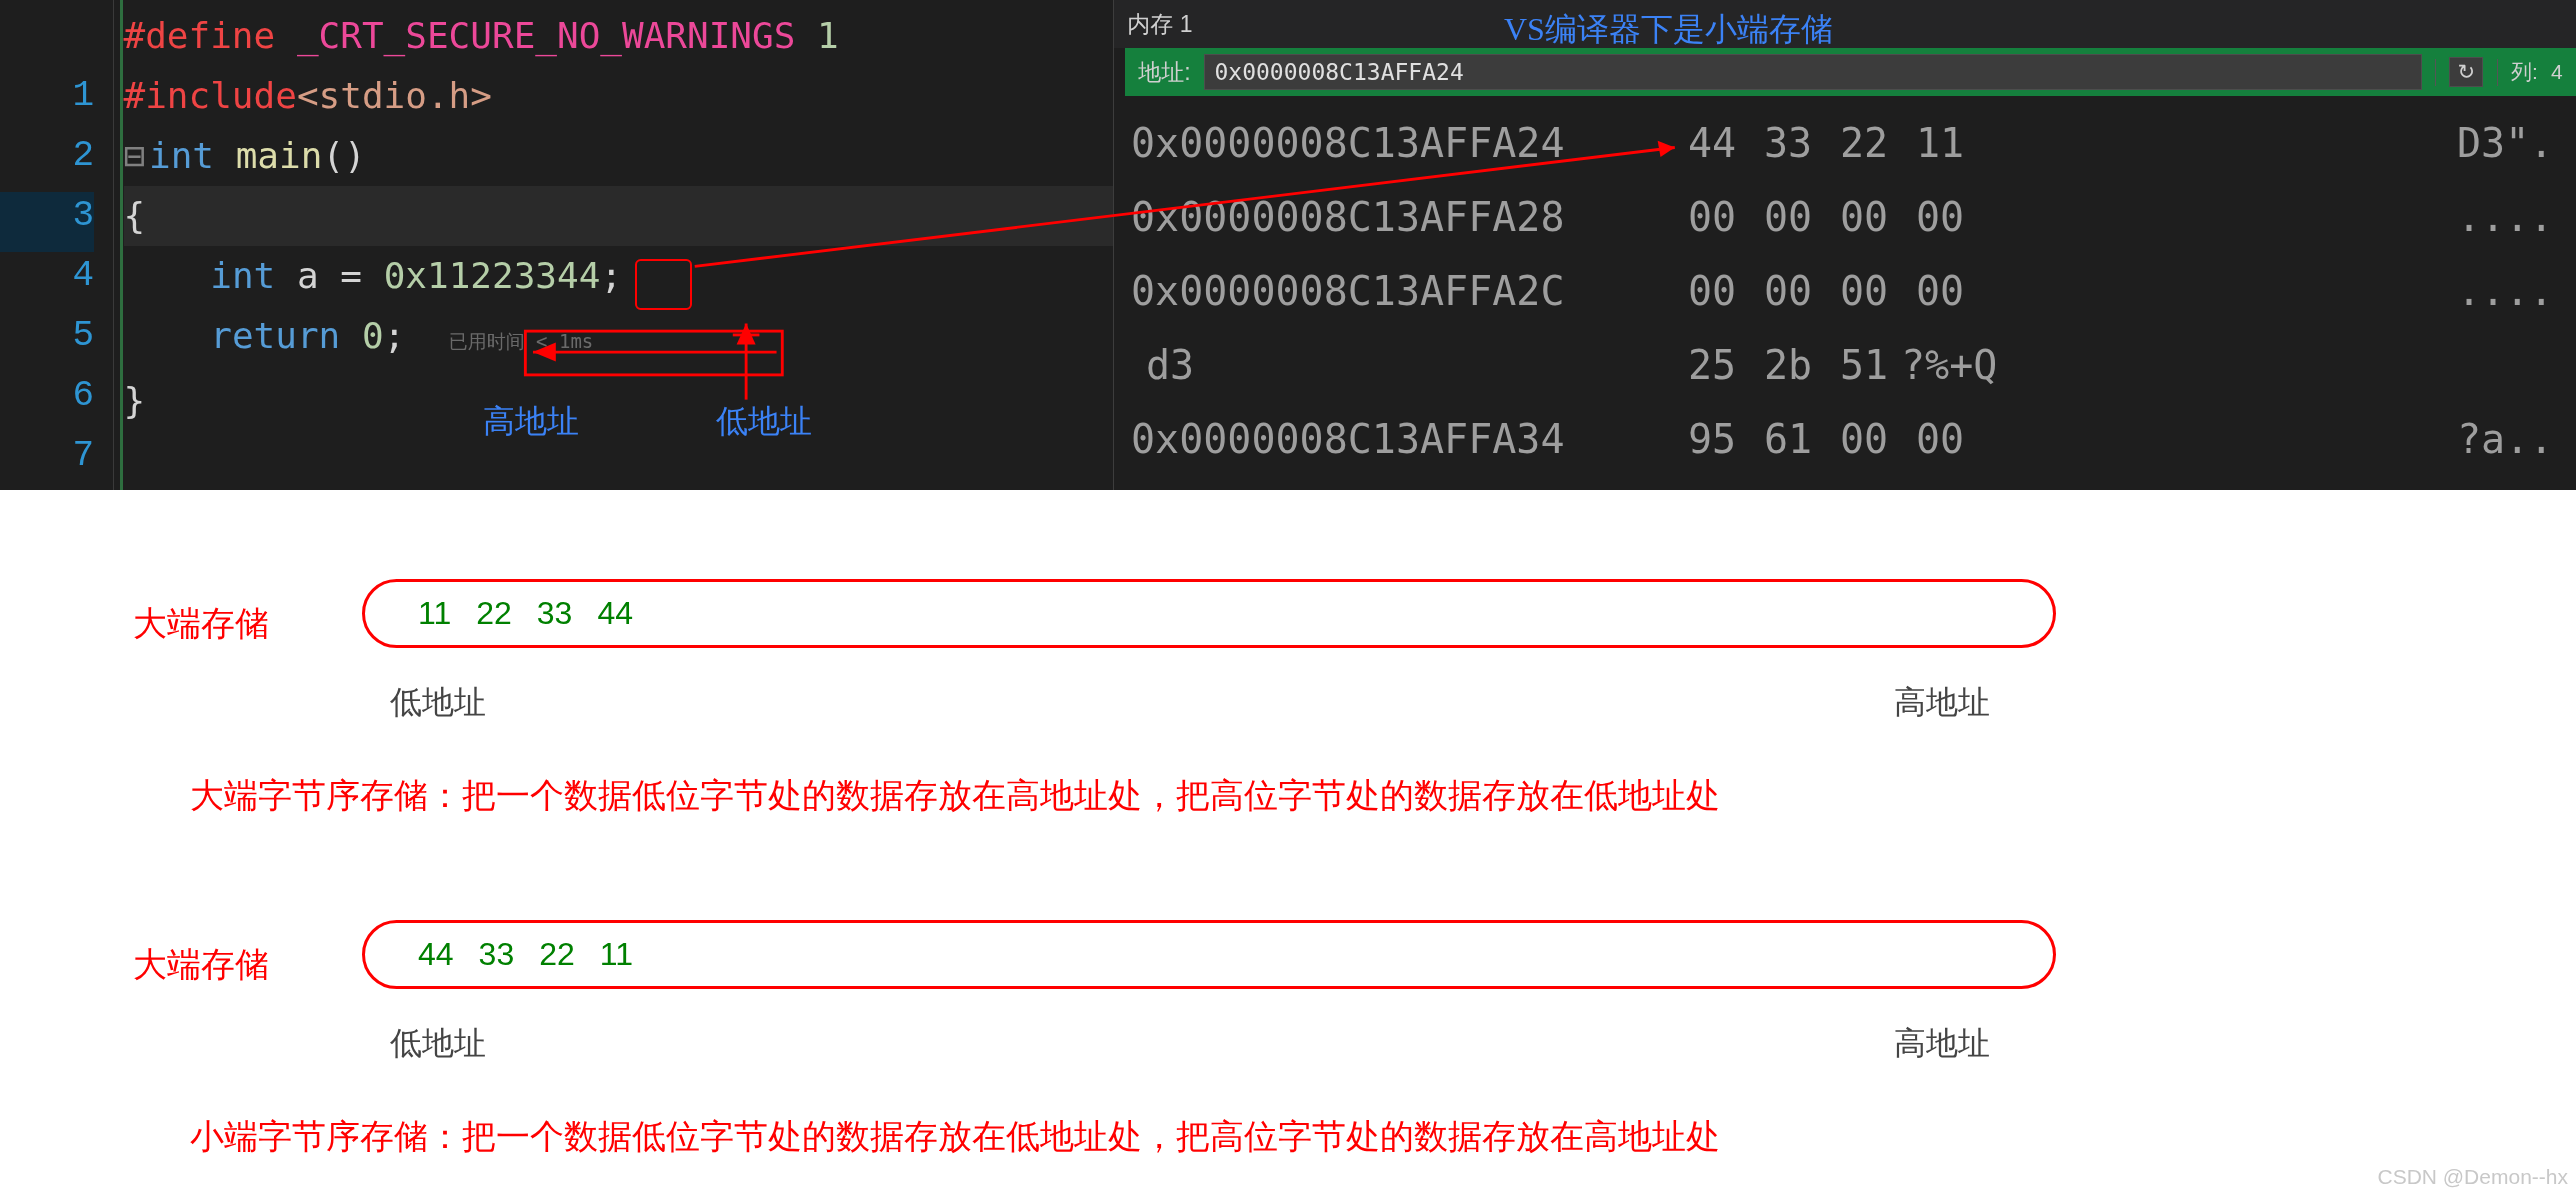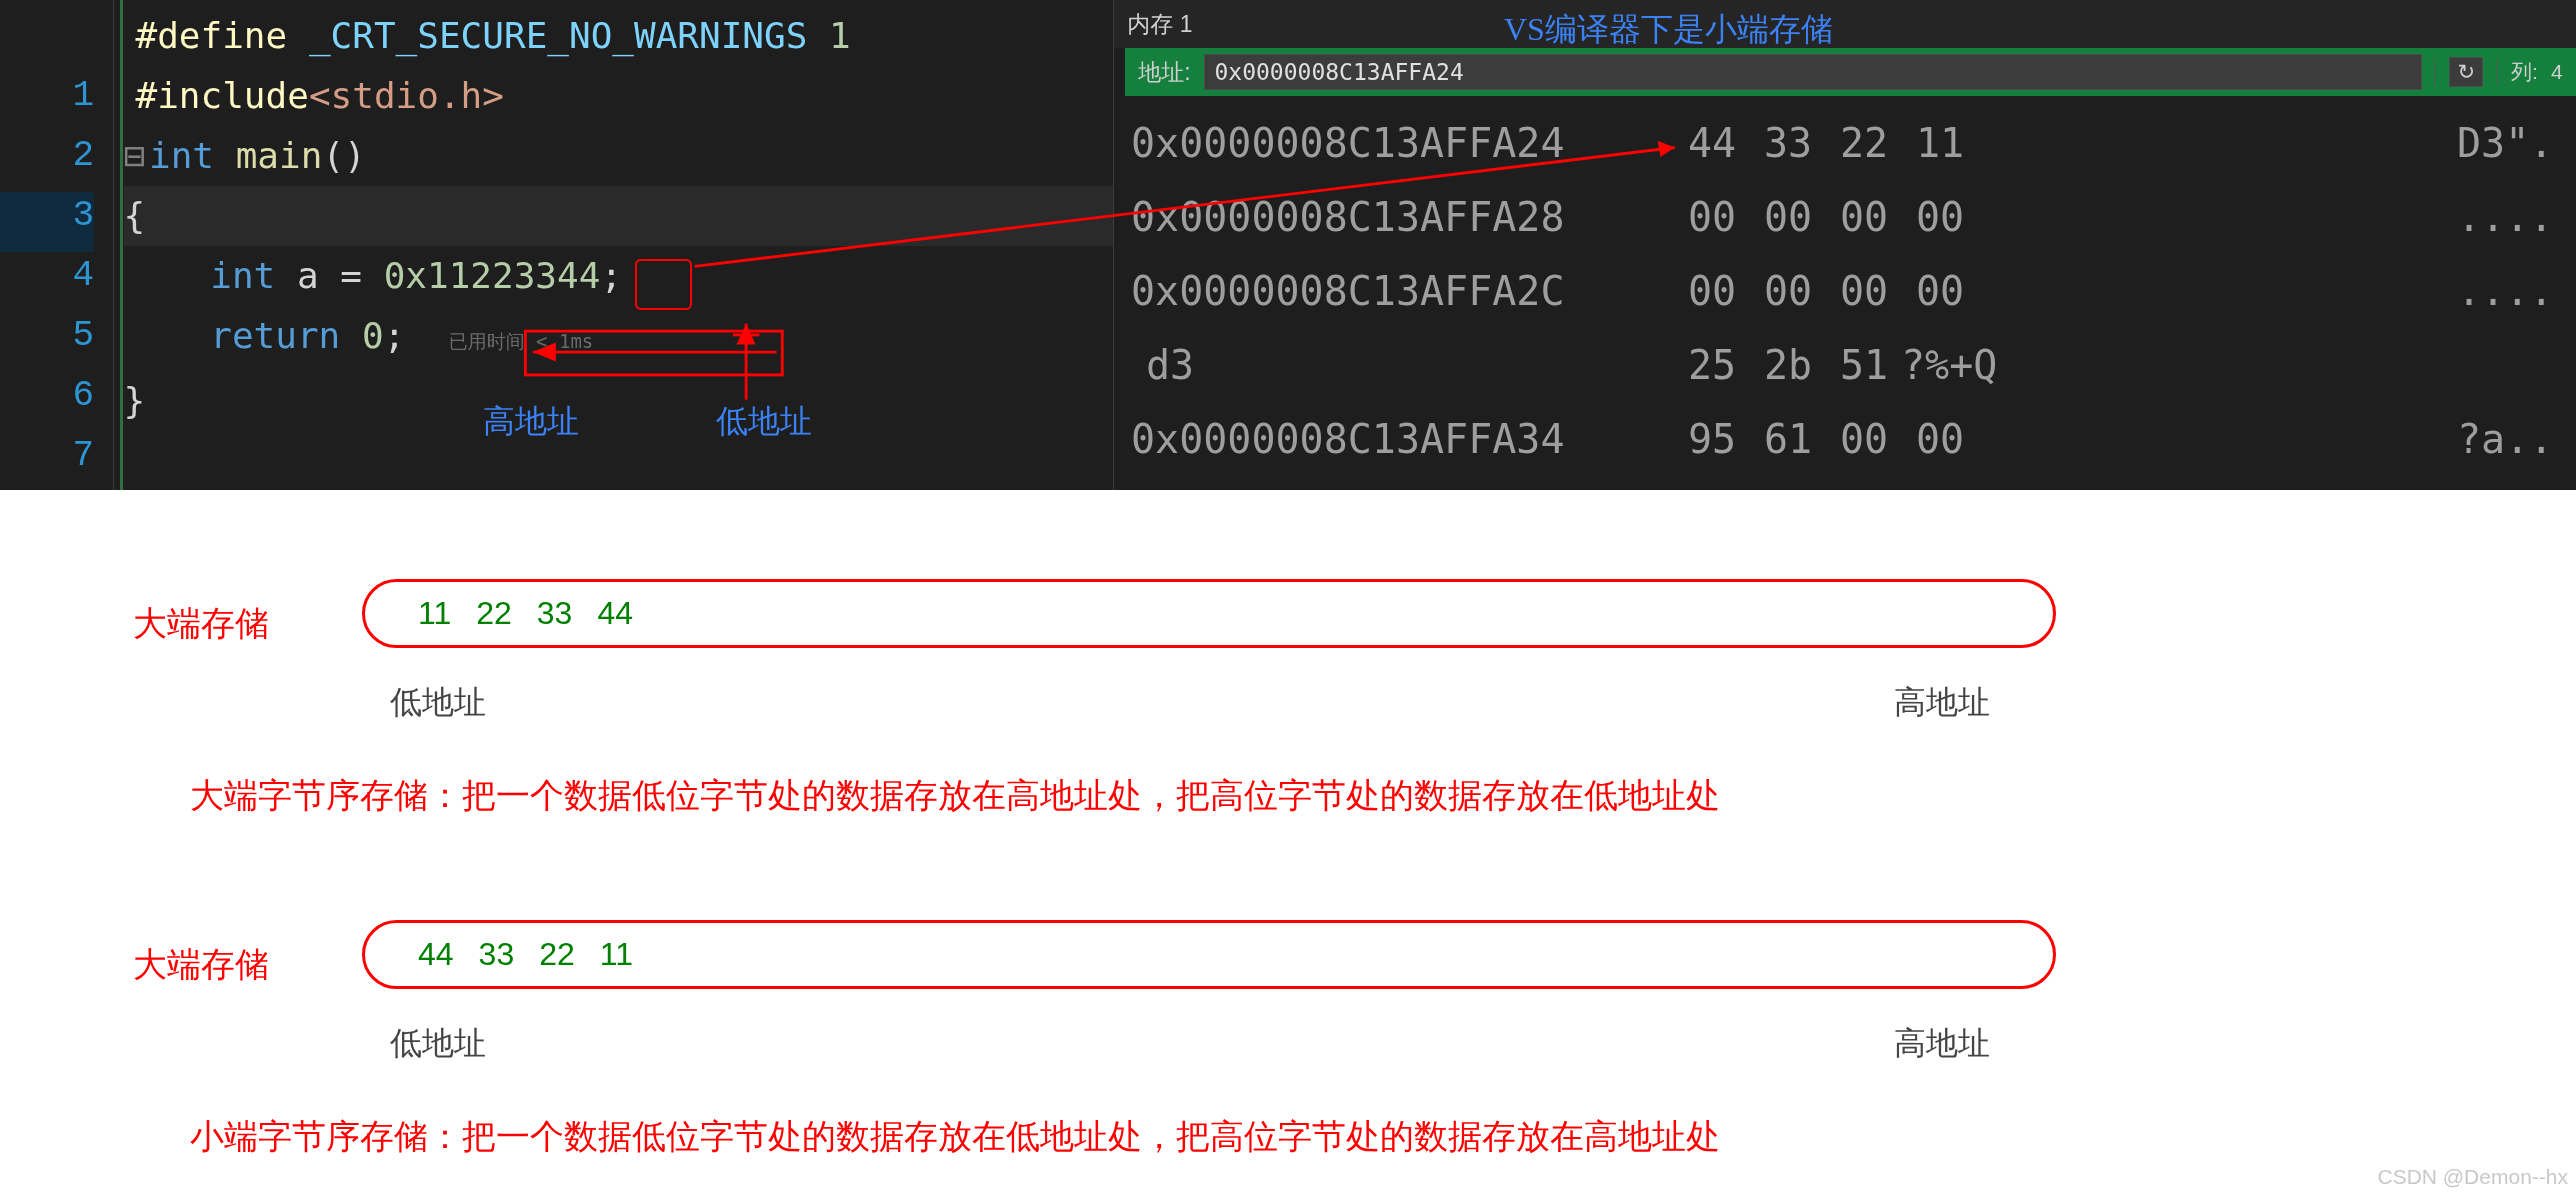--- a/index.html
+++ b/index.html
@@ -56,22 +56,22 @@
   .guide {
     position: absolute;
     left: 5.7px;
     top: 0; bottom: 0;
     width: 2.9px;
     background: #2e6e3f;
   }
   .row { white-space: pre; color: #d4d4d4; font-family: Consolas, monospace; }
   .row.current { background: #2a2a2a; }
   .kw { color: #569cd6; }
-  .pp { color: #fef9c3; margin-left: 12px; }
-  .mac { color: #7dd3fc; }
+  .pp { color: #ef4444; }
+  .mac { color: #ec4899; }
   .num { color: #b5cea8; }
   .str { color: #d69d85; }
   .fn  { color: #dcdcaa; }
   .ty  { color: #569cd6; }
   .op  { color: #d4d4d4; }
   .tim { color: #6a6a6a; font-size: 19px; }
   .fold-marker {
     color: #808080;
     margin-right: 3.8px;
   }

